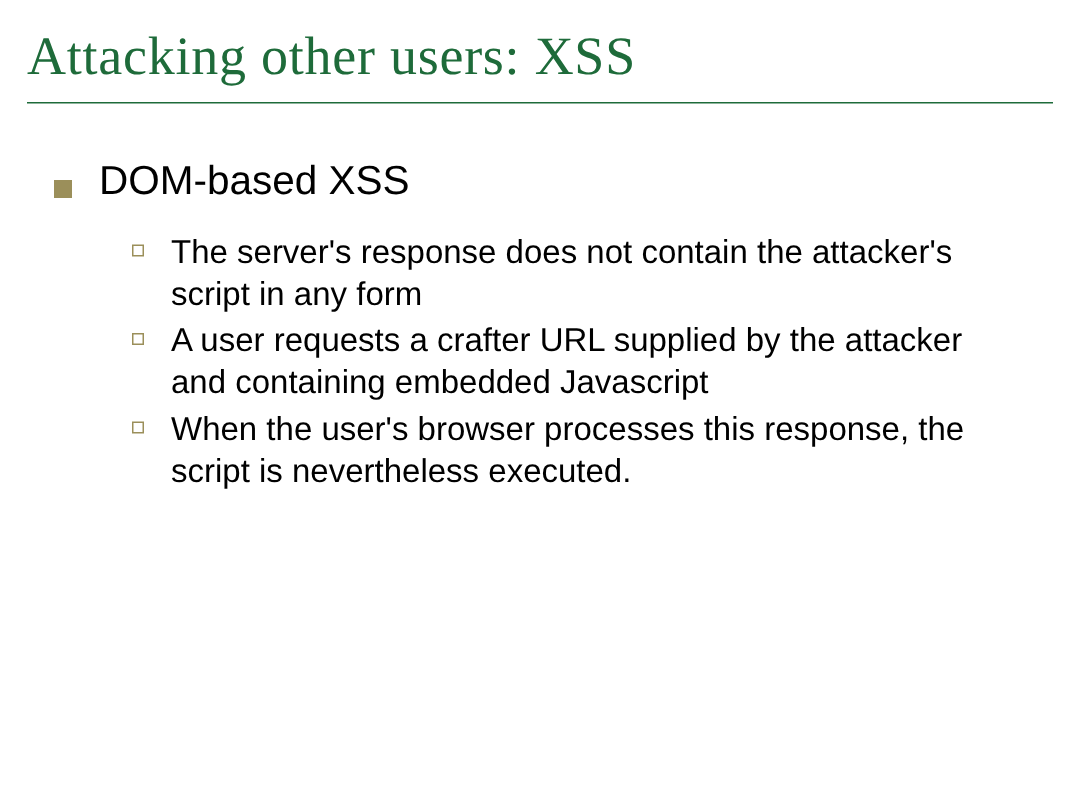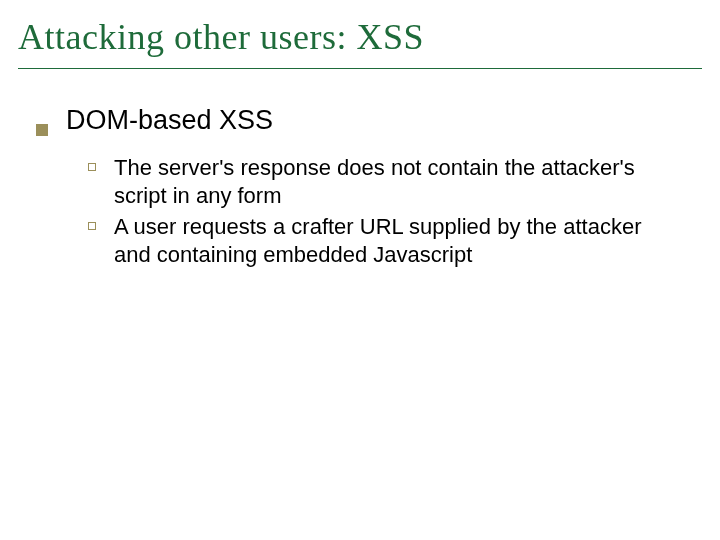--- a/index.html
+++ b/index.html
@@ -16,21 +16,21 @@
     font-size: 36px;
     font-weight: 400;
     color: #1e6b3a;
     padding: 6px 0 10px 0;
     border-bottom: 1px solid #1e6b3a;
     margin-bottom: 36px;
     letter-spacing: 0.5px;
   }
   .level1 {
     display: flex;
-    align-items: flex-end;
+    align-items: center;
     margin-left: 18px;
     margin-bottom: 18px;
   }
   .bullet-square {
     width: 12px;
     height: 12px;
     background: #9b8f5a;
     flex: 0 0 auto;
     margin-top: 10px;
     margin-right: 18px;
@@ -78,15 +78,19 @@
 
   <div class="level2-wrap">
     <div class="level2">
       <div class="bullet-small"></div>
       <div class="level2-text">The server's response does not contain the attacker's script in any form</div>
     </div>
     <div class="level2">
       <div class="bullet-small"></div>
       <div class="level2-text">A user requests a crafter URL supplied by the attacker and containing embedded Javascript</div>
     </div>
+    <div class="level2">
+      <div class="bullet-small"></div>
+      <div class="level2-text">When the user's browser processes this response, the script is nevertheless executed.</div>
+    </div>
   </div>
 
 </div>
 
 </body></html>

